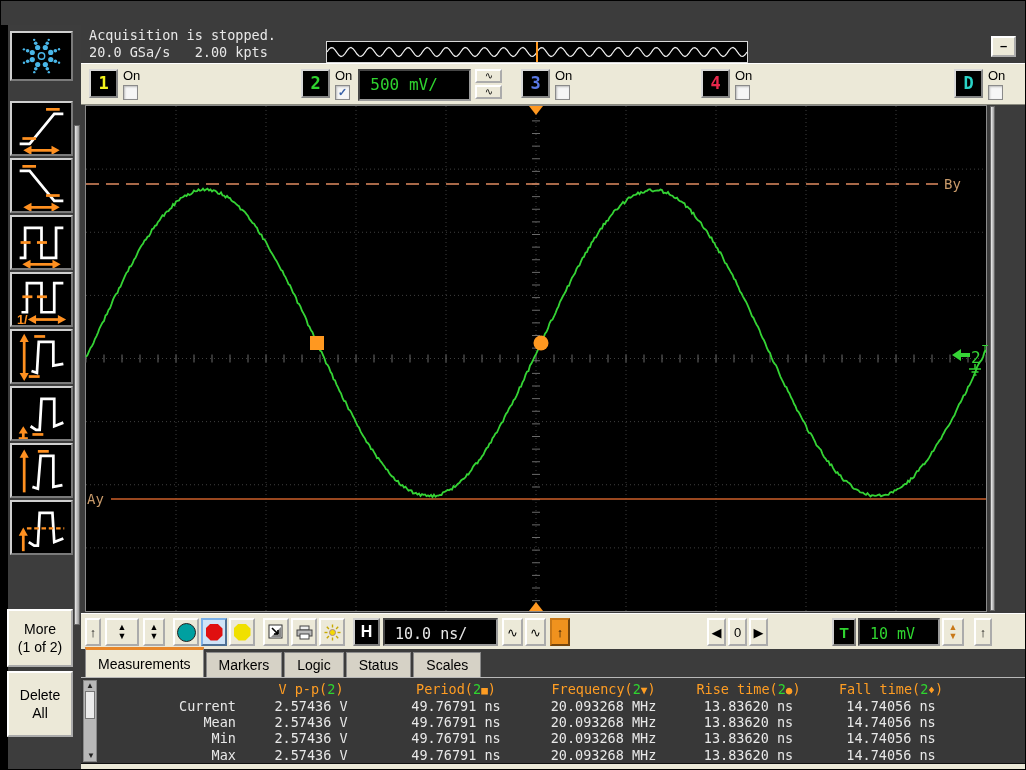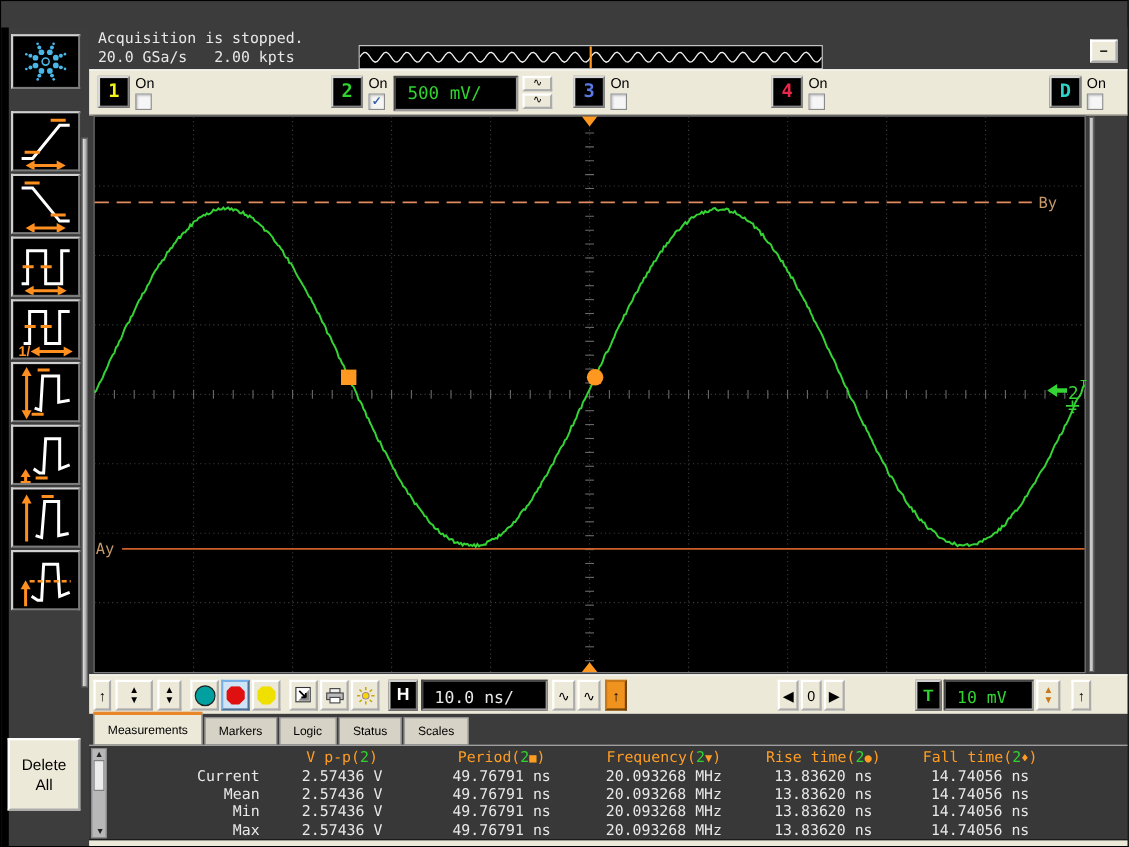--- a/index.html
+++ b/index.html
@@ -59,21 +59,21 @@
   .tb.black{background:#000;color:#fff;font-weight:bold;border:2px outset #cfcfcf;}
   .tb-lcd{position:absolute;top:4px;height:28px;}
   .shape{width:17px;height:17px;}
   .octagon{clip-path:polygon(30% 0,70% 0,100% 30%,100% 70%,70% 100%,30% 100%,0 70%,0 30%);}
   .circle{border-radius:50%;}
   .tb.active{background:#cfe4f7;border-color:#7ab0e8;}
   .stack{display:flex;flex-direction:column;line-height:9px;font-size:9px;}
   
   #tabs-row{position:absolute;left:80px;top:648px;width:946px;height:28px;background:#3c3c3c;display:flex;align-items:flex-end;padding-left:4px;box-sizing:border-box;}
   .tab{height:24px;padding:0 12px;background:#d6d2c6;border:1px solid #8a8a8a;border-bottom:none;
-       font-size:11px;color:#000;display:flex;align-items:center;margin-right:2px;}
+       font-size:14px;color:#000;display:flex;align-items:center;margin-right:2px;}
   .tab.active{height:27px;background:#ece9d8;border-top:3px solid #e8872a;font-weight:normal;}
   
   #meas-panel{position:absolute;left:80px;top:676px;width:946px;height:87px;background:#383838;
               border-top:1px solid #b8b8b8;border-bottom:1px solid #111;box-sizing:border-box;}
   #meas-scroll{position:absolute;left:2px;top:2px;width:14px;height:82px;background:#b8b8b8;
                border:1px solid #888;box-sizing:border-box;font-size:8px;color:#222;text-align:center;}
   #meas-scroll .thumb{background:#ececec;border:1px solid #777;height:26px;margin:1px;}
   .mtable{position:absolute;left:20px;top:3px;width:912px;font-family:"DejaVu Sans Mono",monospace;
           font-size:13.5px;color:#e8e8e8;}
   .mrow{display:grid;grid-template-columns:145px 130px 160px 135px 155px 130px;height:16.4px;align-items:center;}
@@ -191,20 +191,24 @@
     </div>
     <div class="side-btn" style="top:475px;height:55px;">
       <svg viewBox="0 0 56 56">
         <polyline points="14,44 20,48 24,48 26,12 40,12 42,44 52,40" stroke="#fff" stroke-width="3" fill="none"></polyline>
         <line x1="12" y1="29" x2="53" y2="29" stroke="#ff9020" stroke-width="2.5" stroke-dasharray="5 3"></line>
         <line x1="8" y1="54" x2="8" y2="34" stroke="#ff9020" stroke-width="3"></line>
         <polygon points="8,28 3,37 13,37" fill="#ff9020"></polygon>
       </svg>
     </div>
     <div id="side-scroll"></div>
+    <div class="side-text-btn" style="top:584px;height:58px;">
+      <span>More</span>
+      <span>(1 of 2)</span>
+    </div>
     <div class="side-text-btn" style="top:646px;height:66px;">
       <span>Delete</span>
       <span>All</span>
     </div>
   </div>
 
   <div id="status-row">
     <div class="status-text" style="top:2px;">Acquisition is stopped.</div>
     <div class="status-text" style="top:19px;">20.0 GSa/s   2.00 kpts</div>
     <div id="preview-box">

